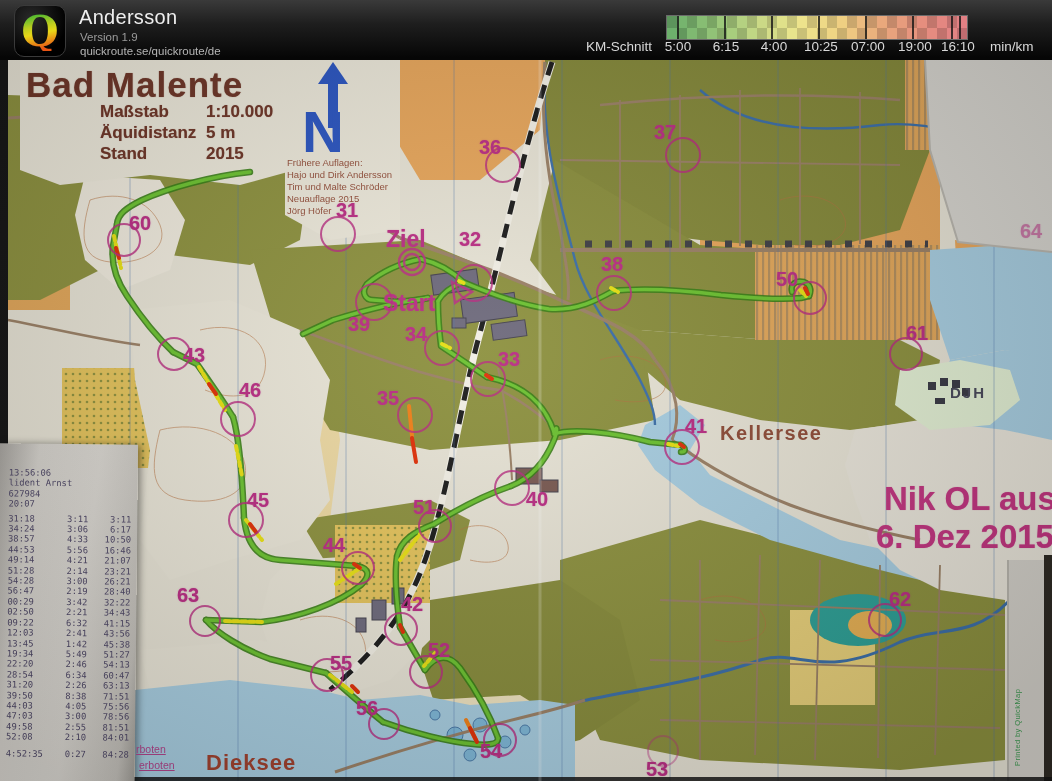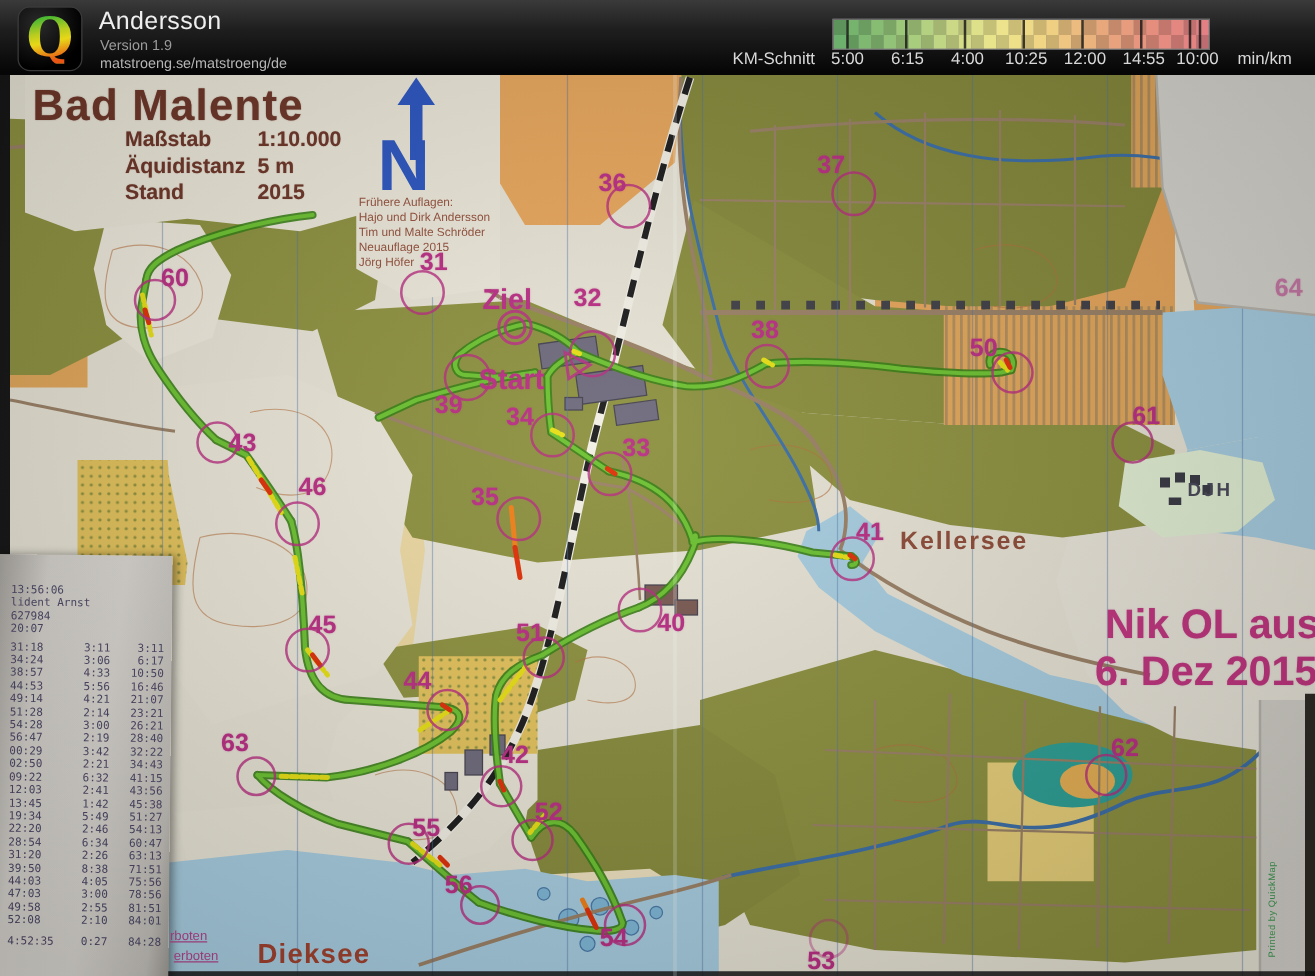--- a/index.html
+++ b/index.html
@@ -74,21 +74,21 @@
 <body>
 
 <div class="app">
 
   <div class="titlebar">
     <div class="logo">
       <span class="logo-q">Q</span>
     </div>
     <div class="app-title">Andersson</div>
     <div class="app-sub1">Version 1.9</div>
-    <div class="app-sub2">matstroeng.se/matstroeng/de</div>
+    <div class="app-sub2">quickroute.se/quickroute/de</div>
 
     <div class="legend-label" id="legend-km">KM-Schnitt</div>
     <div id="legend-bar">
         <div class="lg-cell" style="left: 0px; top: 0px; background: rgb(105, 168, 104); filter: brightness(0.88);"></div>
         <div class="lg-cell" style="left: 0px; top: 11.5px; background: rgb(105, 168, 104); filter: brightness(1.04);"></div>
         <div class="lg-cell" style="left: 10px; top: 0px; background: rgb(113, 173, 106); filter: brightness(1.04);"></div>
         <div class="lg-cell" style="left: 10px; top: 11.5px; background: rgb(113, 173, 106); filter: brightness(0.88);"></div>
         <div class="lg-cell" style="left: 20px; top: 0px; background: rgb(122, 178, 109); filter: brightness(0.88);"></div>
         <div class="lg-cell" style="left: 20px; top: 11.5px; background: rgb(122, 178, 109); filter: brightness(1.04);"></div>
         <div class="lg-cell" style="left: 30px; top: 0px; background: rgb(130, 182, 111); filter: brightness(1.04);"></div>
@@ -152,23 +152,23 @@
         <div class="lg-tick" style="left: 198px;"></div>
         <div class="lg-tick" style="left: 245px;"></div>
         <div class="lg-tick" style="left: 284px;"></div>
         <div class="lg-tick" style="left: 292px;"></div>
       </div>
     <div id="legend-ticks">
         <div class="lg-ticklabel" style="left: 655px;">5:00</div>
         <div class="lg-ticklabel" style="left: 703px;">6:15</div>
         <div class="lg-ticklabel" style="left: 751px;">4:00</div>
         <div class="lg-ticklabel" style="left: 798px;">10:25</div>
-        <div class="lg-ticklabel" style="left: 845px;">12:00</div>
-        <div class="lg-ticklabel" style="left: 892px;">14:55</div>
-        <div class="lg-ticklabel" style="left: 935px;">10:00</div>
+        <div class="lg-ticklabel" style="left: 845px;">07:00</div>
+        <div class="lg-ticklabel" style="left: 892px;">19:00</div>
+        <div class="lg-ticklabel" style="left: 935px;">16:10</div>
       </div>
     <div class="legend-label" id="legend-unit">min/km</div>
   </div>
 
   <div class="map-area">
 
     <svg width="1052" height="721" viewBox="0 60 1052 721">
       <defs>
         <pattern id="dots" width="7" height="7" patternUnits="userSpaceOnUse">
           <rect width="7" height="7" fill="#e4c35c"></rect>

